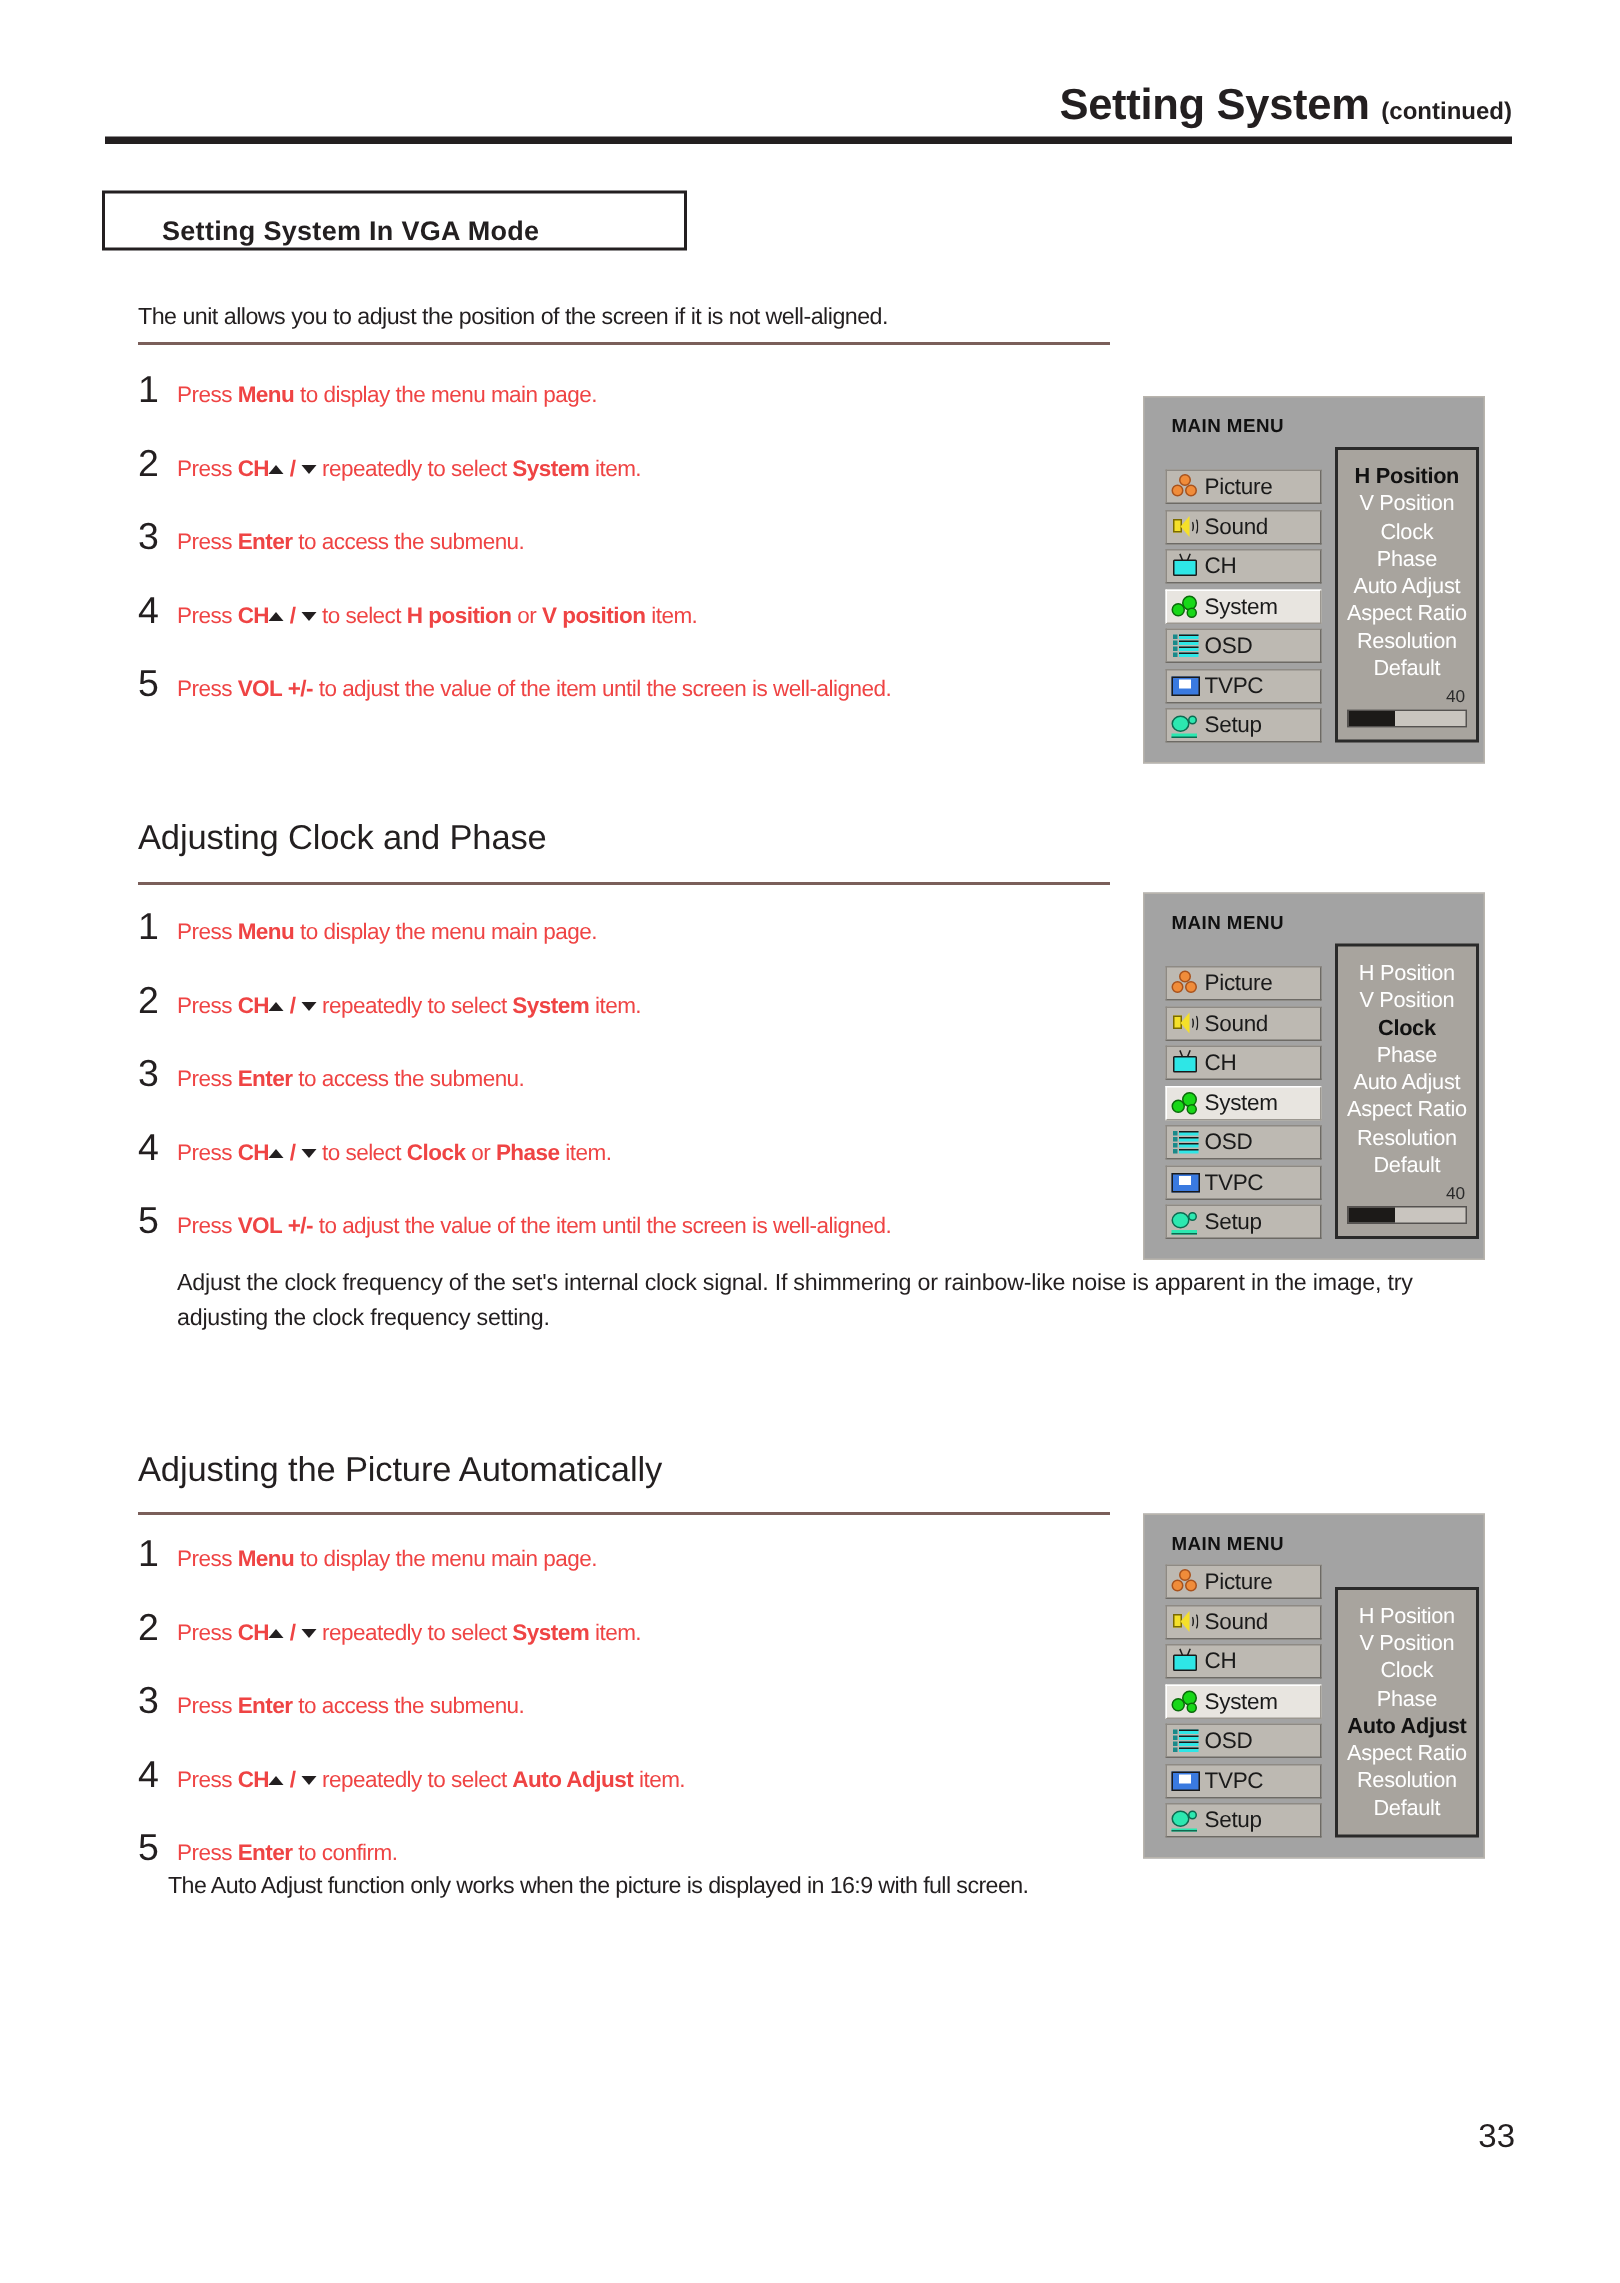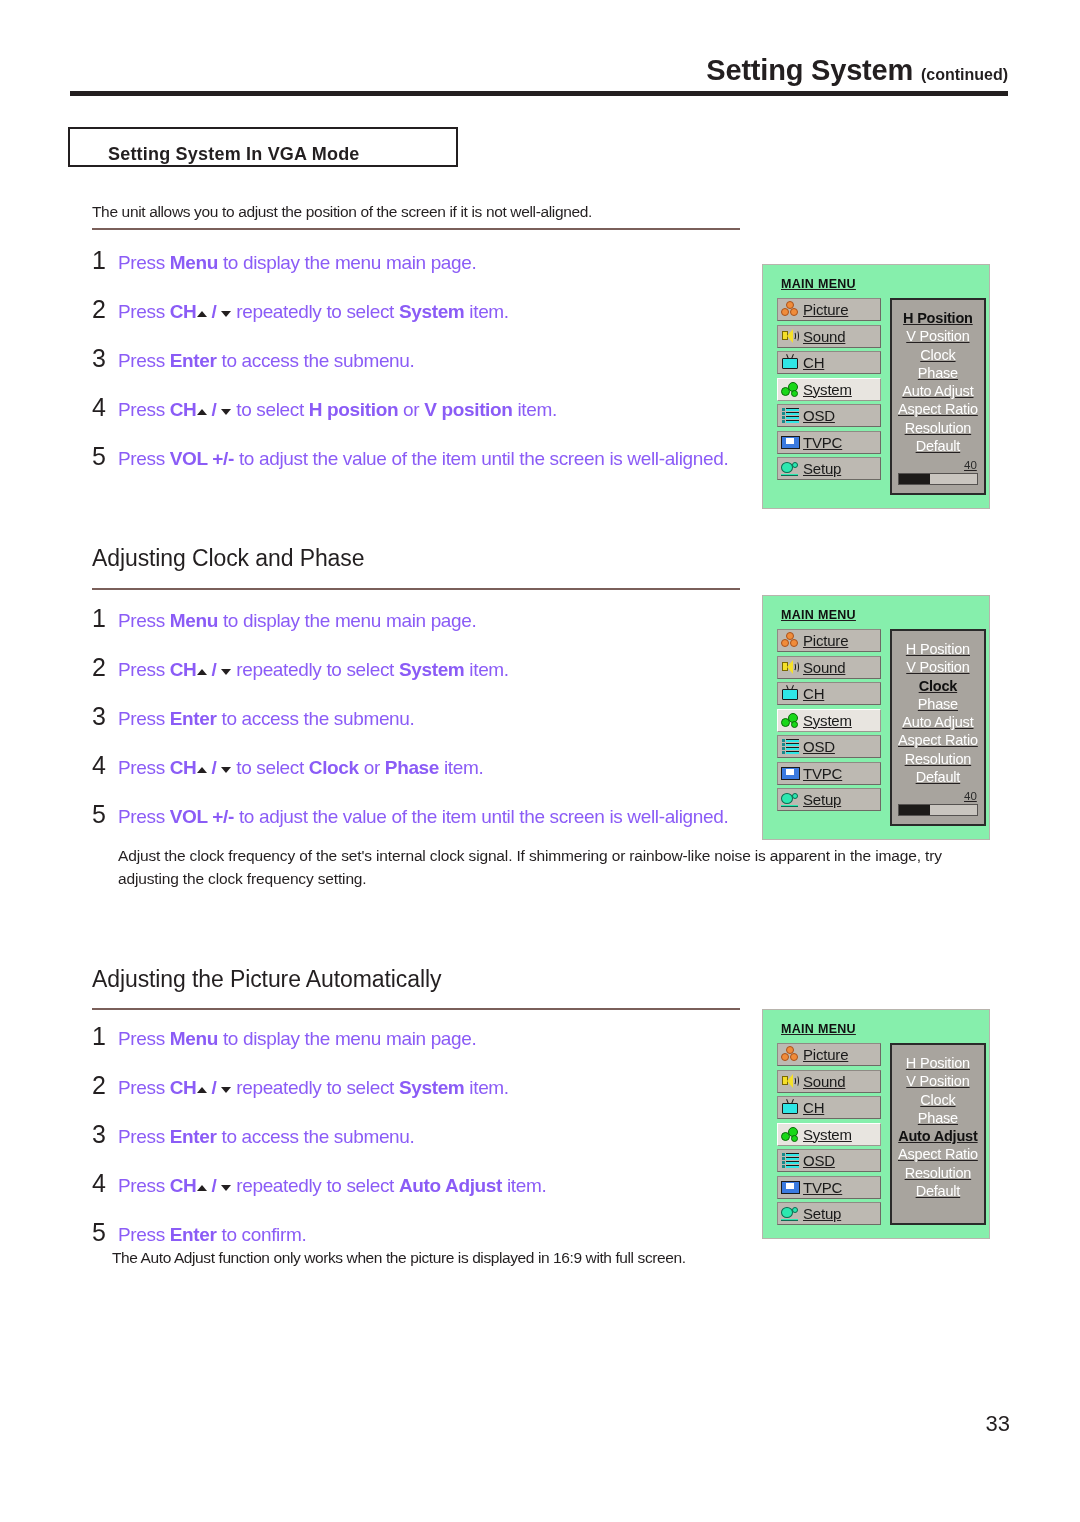--- a/index.html
+++ b/index.html
@@ -90,23 +90,23 @@
   .step-num {
     font-size: 25px;
     width: 26px;
     flex: 0 0 26px;
     text-align: left;
     font-weight: normal;
     letter-spacing: -1px;
     color: #231f20;
   }
   .step-text {
-    font-size: 19px;
+    font-size: 15px;
     letter-spacing: -0.35px;
-    color: #8b5cf6;
+    color: #ef4444;
   }
   .step-text b { font-weight: bold; }
   .arrow-up, .arrow-dn {
     display: inline-block;
     width: 0; height: 0;
     border-left: 5px solid transparent;
     border-right: 5px solid transparent;
     position: relative;
   }
   .arrow-up { border-bottom: 6px solid #231f20; top: -1px; }
@@ -118,35 +118,34 @@
     line-height: 1.48;
     color: #231f20;
   }
   .note b { font-weight: bold; }
   .note-tight { letter-spacing: -0.4px; }
 
   
   .osd {
     position: absolute;
     width: 228px;
-    background: #86efac;
+    background: #a3a3a3;
     border: 1px solid #b8b4ad;
     padding: 12px 14px 13px 14px;
-    text-decoration: underline;
   }
   .osd-title {
     font-size: 12.5px;
     font-weight: bold;
     color: #111111;
     letter-spacing: 0.3px;
     margin-left: 4px;
     margin-bottom: 7px;
     font-family: "Liberation Sans", sans-serif;
   }
-  .osd-body { display: flex; gap: 9px; }
+  .osd-body { display: flex; gap: 9px; align-items: flex-end; }
   .osd-left { width: 104px; flex: 0 0 104px; }
 
   .osd-item {
     height: 23px;
     background: #bdb9b2;
     border: 1.5px solid #8e8a84;
     border-right-color: #6d6a65;
     border-bottom-color: #6d6a65;
     margin-bottom: 3.5px;
     display: flex;

